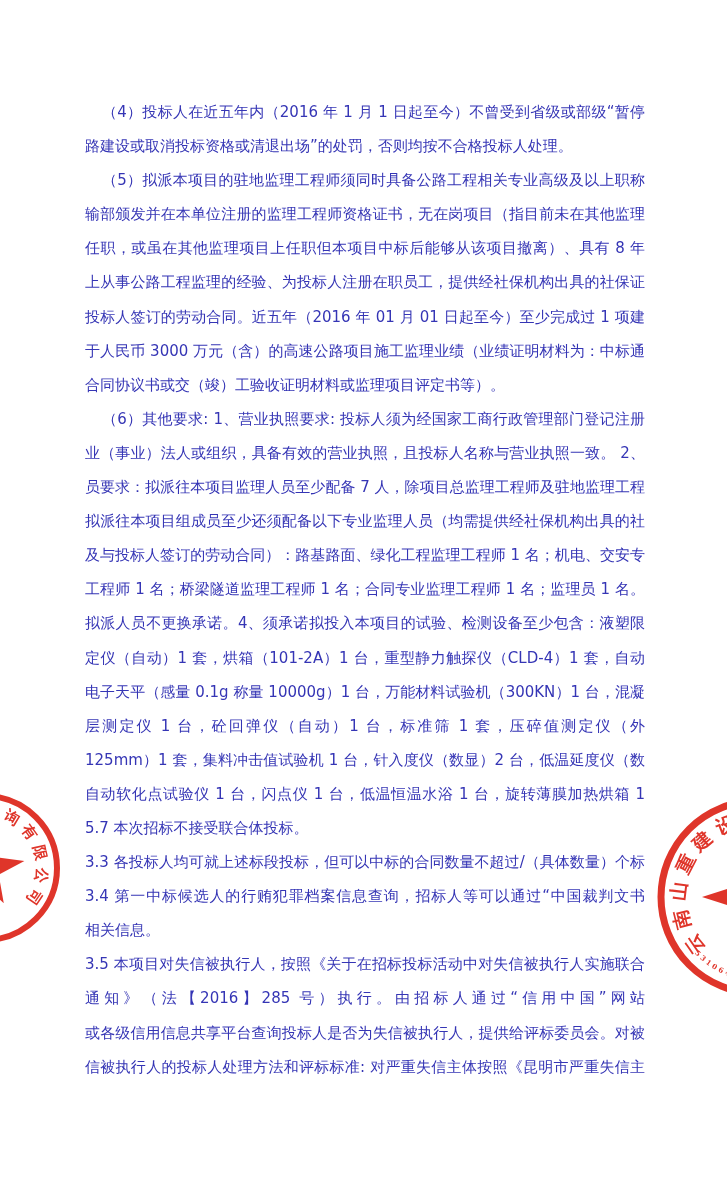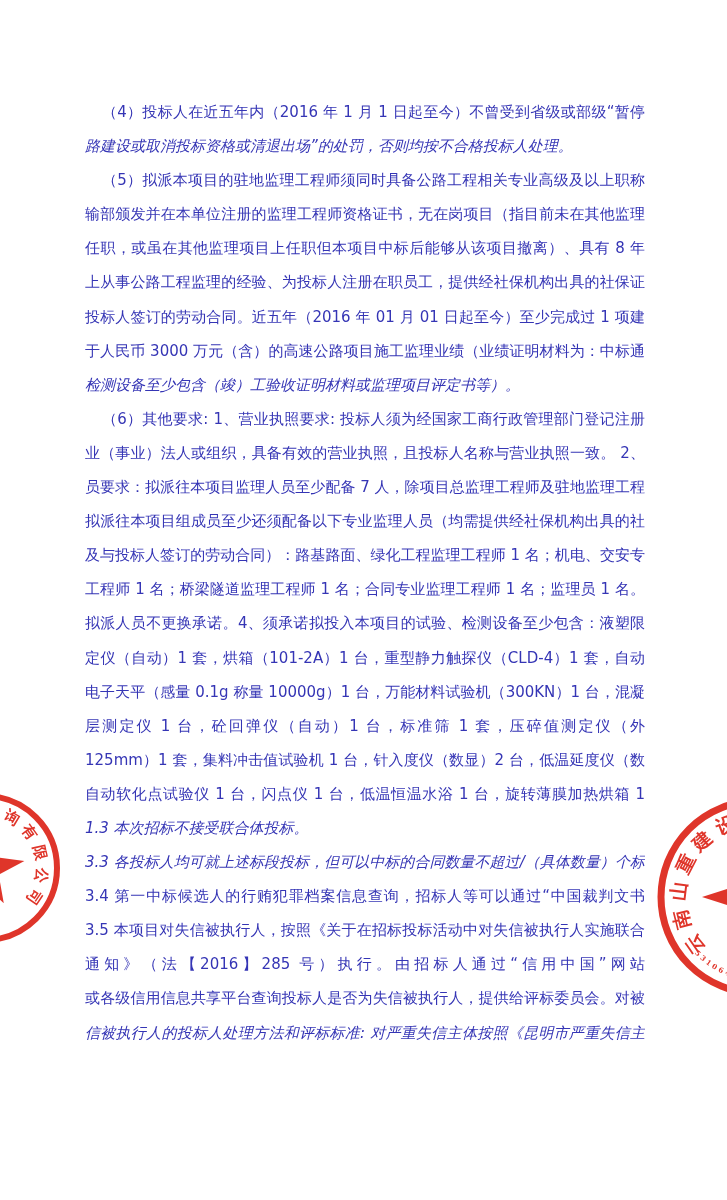--- a/index.html
+++ b/index.html
@@ -21,21 +21,20 @@
   .line {
     height: 34.1px;
     line-height: 34.1px;
     text-align: justify;
     text-align-last: justify;
     overflow: hidden;
     white-space: normal;
   }
   .line.last {
     text-align-last: left;
-    font-style: italic;
   }
   .line.indent {
     padding-left: 17px;
   }
   .stamp {
     position: absolute;
     opacity: 0.92;
     pointer-events: none;
   }
   .stamp text {
@@ -50,36 +49,37 @@
 
   <div id="doc-body">
       <div class="line indent">（4）投标人在近五年内（2016 年 1 月 1 日起至今）不曾受到省级或部级“暂停或不得参与公</div>
       <div class="line last">路建设或取消投标资格或清退出场”的处罚，否则均按不合格投标人处理。</div>
       <div class="line indent">（5）拟派本项目的驻地监理工程师须同时具备公路工程相关专业高级及以上职称和交通运</div>
       <div class="line">输部颁发并在本单位注册的监理工程师资格证书，无在岗项目（指目前未在其他监理项目上</div>
       <div class="line">任职，或虽在其他监理项目上任职但本项目中标后能够从该项目撤离）、具有 8 年（含）以</div>
       <div class="line">上从事公路工程监理的经验、为投标人注册在职员工，提供经社保机构出具的社保证明及与</div>
       <div class="line">投标人签订的劳动合同。近五年（2016 年 01 月 01 日起至今）至少完成过 1 项建安费不低</div>
       <div class="line">于人民币 3000 万元（含）的高速公路项目施工监理业绩（业绩证明材料为：中标通知书或</div>
-      <div class="line last">检测设备至少包含（竣）工验收证明材料或监理项目评定书等）。</div>
+      <div class="line last">合同协议书或交（竣）工验收证明材料或监理项目评定书等）。</div>
       <div class="line indent">（6）其他要求: 1、营业执照要求: 投标人须为经国家工商行政管理部门登记注册的独立企</div>
       <div class="line">业（事业）法人或组织，具备有效的营业执照，且投标人名称与营业执照一致。 2、拟派人</div>
       <div class="line">员要求：拟派往本项目监理人员至少配备 7 人，除项目总监理工程师及驻地监理工程师外，</div>
       <div class="line">拟派往本项目组成员至少还须配备以下专业监理人员（均需提供经社保机构出具的社保证明</div>
       <div class="line">及与投标人签订的劳动合同）：路基路面、绿化工程监理工程师 1 名；机电、交安专业监理</div>
       <div class="line">工程师 1 名；桥梁隧道监理工程师 1 名；合同专业监理工程师 1 名；监理员 1 名。3、提供</div>
       <div class="line">拟派人员不更换承诺。4、须承诺拟投入本项目的试验、检测设备至少包含：液塑限联合测</div>
       <div class="line">定仪（自动）1 套，烘箱（101-2A）1 台，重型静力触探仪（CLD-4）1 套，自动震筛机 1 台，</div>
       <div class="line">电子天平（感量 0.1g 称量 10000g）1 台，万能材料试验机（300KN）1 台，混凝土钢筋保护</div>
       <div class="line">层测定仪 1 台，砼回弹仪（自动）1 台，标准筛 1 套，压碎值测定仪（外 150×128mm 内 150×</div>
       <div class="line">125mm）1 套，集料冲击值试验机 1 台，针入度仪（数显）2 台，低温延度仪（数显）1 台，</div>
       <div class="line">自动软化点试验仪 1 台，闪点仪 1 台，低温恒温水浴 1 台，旋转薄膜加热烘箱 1 台，全站仪 1</div>
-      <div class="line last">1.3 本次招标不接受联合体投标。</div>
+      <div class="line last">5.7 本次招标不接受联合体投标。</div>
       <div class="line last">3.3 各投标人均可就上述标段投标，但可以中标的合同数量不超过/（具体数量）个标段。</div>
       <div class="line">3.4 第一中标候选人的行贿犯罪档案信息查询，招标人等可以通过“中国裁判文书网”查询</div>
+      <div class="line last">相关信息。</div>
       <div class="line">3.5 本项目对失信被执行人，按照《关于在招标投标活动中对失信被执行人实施联合惩戒的</div>
       <div class="line">通知》（法【2016】285 号）执行。由招标人通过“信用中国”网站（www.creditchina.govcn）</div>
       <div class="line">或各级信用信息共享平台查询投标人是否为失信被执行人，提供给评标委员会。对被列入失</div>
       <div class="line last">信被执行人的投标人处理方法和评标标准: 对严重失信主体按照《昆明市严重失信主体公共</div>
     </div>
 
   <svg class="stamp" style="left:-105px; top:778px;" width="180" height="180" viewBox="-90 -90 180 180">
     <circle cx="0" cy="0" r="72" fill="none" stroke="#dd2418" stroke-width="6"></circle>
     <polygon fill="#dd2418" transform="rotate(8) scale(40)" points="0,-1 0.2246,-0.309 0.9511,-0.309 0.3633,0.118 0.5878,0.809 0,0.382 -0.5878,0.809 -0.3633,0.118 -0.9511,-0.309 -0.2246,-0.309"></polygon>
     <defs>

